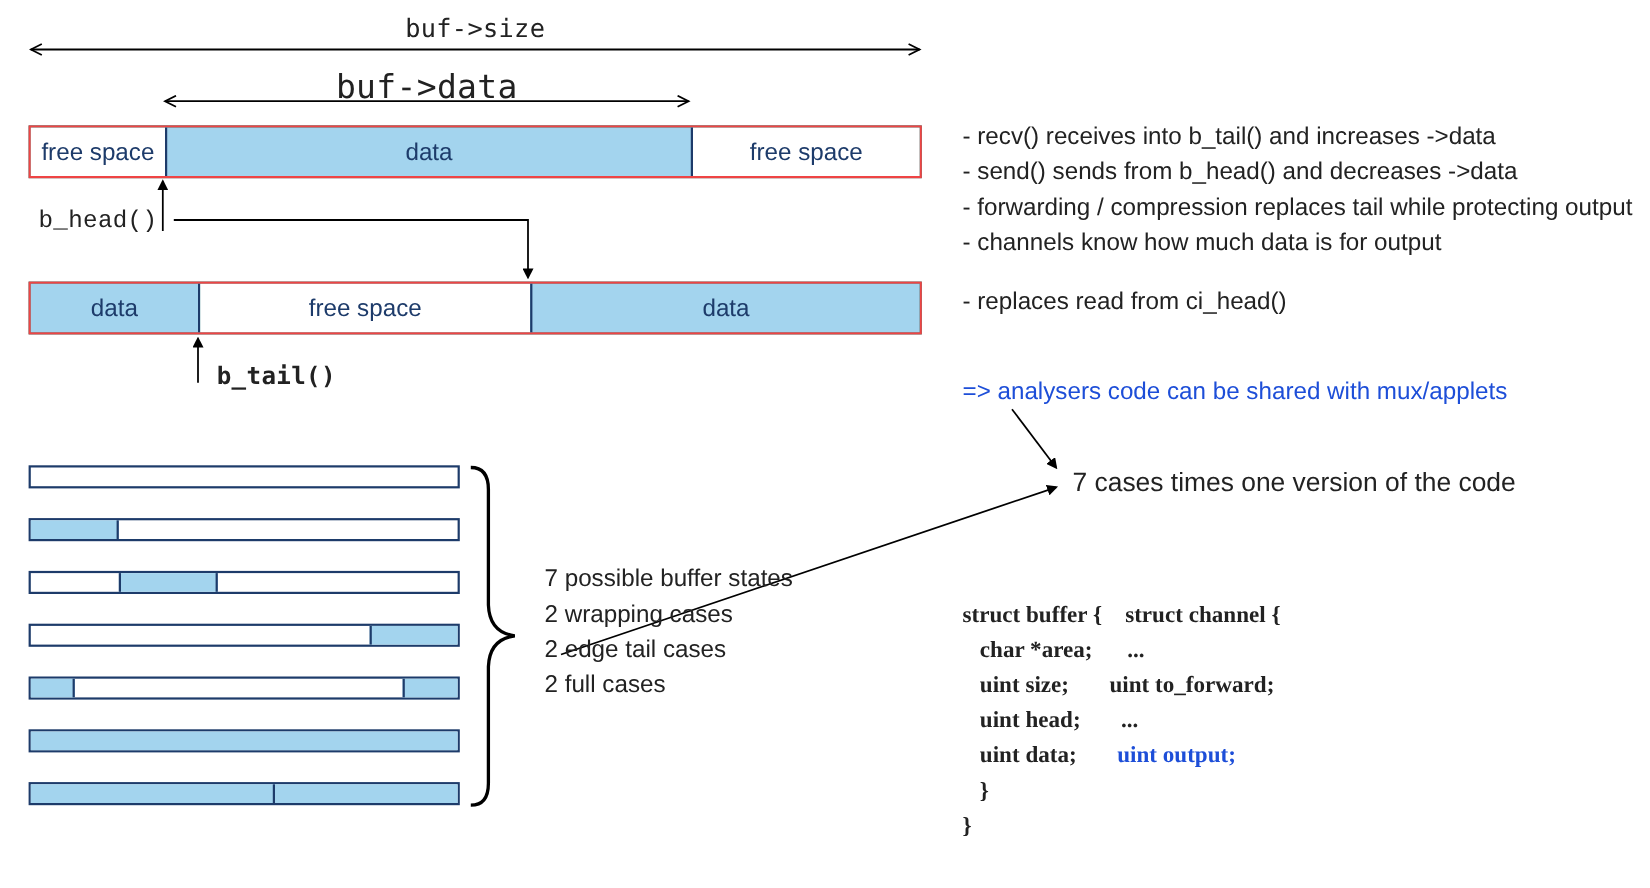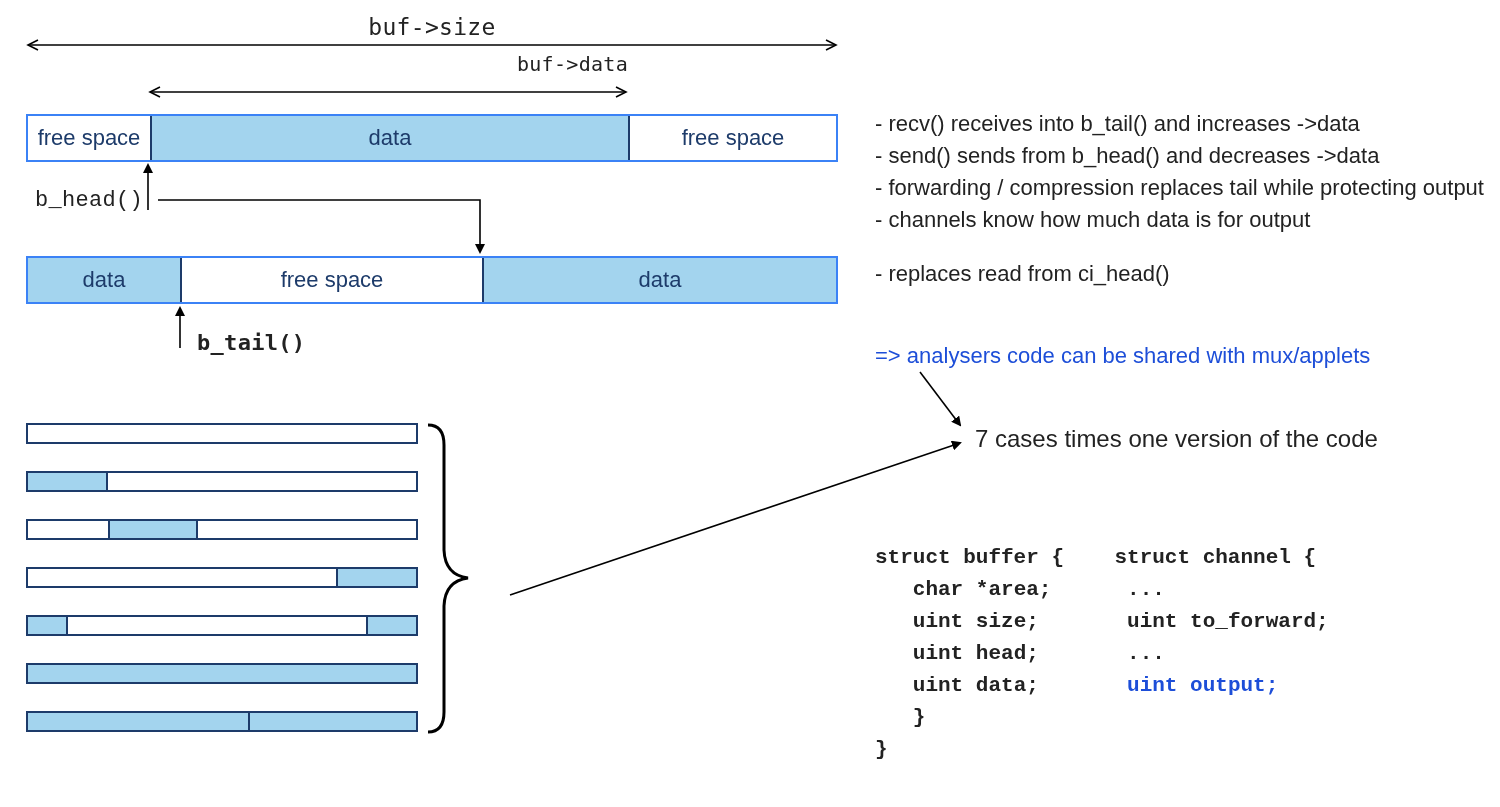--- a/index.html
+++ b/index.html
@@ -13,21 +13,21 @@
   }
   .stage {
     position: relative;
     width: 1500px;
     height: 807px;
   }
   .abs { position: absolute; }
 
   
   .bar {
-    border: 2px solid #3b82f6;
+    border: 2px solid #ef4444;
     background: #0f766e;
     box-sizing: border-box;
   }
   .seg {
     position: absolute;
     top: 0;
     bottom: 0;
     display: flex;
     align-items: center;
     justify-content: center;
@@ -66,21 +66,21 @@
 
   
   .bullets {
     font-size: 22px;
     line-height: 32px;
   }
   .red { color: #1d4ed8; }
   .bold { font-weight: 400; }
 
   .codeblock {
-    font-family: Liberation Mono, monospace;
+    font-family: Liberation Serif, serif;
     font-size: 21px;
     line-height: 32px;
     white-space: pre;
   }
   .codeblock .bold { font-weight: 700; }
 </style>
 </head>
 <body>
 
 <div class="stage">
@@ -117,21 +117,21 @@
              Q445,581 444,606
              L444,712
              Q444,732 428,732" fill="none" stroke="#000" stroke-width="3"></path>
 
     <line x1="920" y1="372" x2="960" y2="425" stroke="#000" stroke-width="1.6" marker-end="url(#solidAh)"></line>
 
     <line x1="510" y1="595" x2="960" y2="443" stroke="#000" stroke-width="1.6" marker-end="url(#solidAh)"></line>
   </svg>
 
   <div class="abs mono center-txt" style="left:26px; top:14px; width:812px; font-size:23px;">buf-&gt;size</div>
-  <div class="abs mono center-txt" style="left:148px; top:52px; width:480px; font-size:20px;text-align:right;">buf-&gt;data</div>
+  <div class="abs mono center-txt" style="left:148px; top:62px; width:480px; font-size:30px;">buf-&gt;data</div>
 
   <div class="abs bar" style="left:26px; top:114px; width:812px; height:48px;">
     <div class="seg free" style="left:0;    width:122px;">free space</div>
     <div class="seg data sep-l sep-r" style="left:122px; width:480px;">data</div>
     <div class="seg free" style="left:602px; right:0;">free space</div>
   </div>
 
   <div class="abs mono" style="left:35px; top:188px; font-size:22px;font-family:Liberation Mono, monospace;">b_head()</div>
 
   <div class="abs bar" style="left:26px; top:256px; width:812px; height:48px;">
@@ -163,20 +163,26 @@
 
   <div class="abs sbar" style="left:26px; top:663px; width:392px; height:21px;">
     <div class="sfill" style="left:0; right:0;"></div>
   </div>
 
   <div class="abs sbar" style="left:26px; top:711px; width:392px; height:21px;">
     <div class="sfill" style="left:0; right:0;"></div>
     <div class="sfill sep-l" style="left:220px; width:2px;"></div>
   </div>
 
+  <div class="abs" style="left:495px; top:510px; font-size:22px; line-height:32px;">
+    <div>7 possible buffer states</div>
+    <div>2 wrapping cases</div>
+    <div>2 edge tail cases</div>
+    <div>2 full cases</div>
+  </div>
 
   <div class="abs bullets" style="left:875px; top:108px;">
     <div>- recv() receives into b_tail() and increases -&gt;data</div>
     <div>- send() sends from b_head() and decreases -&gt;data</div>
     <div>- forwarding / compression replaces tail while protecting output</div>
     <div>- channels know how much data is for output</div>
   </div>
 
   <div class="abs bullets" style="left:875px; top:258px;">
     <div>- replaces read from ci_head()</div>

